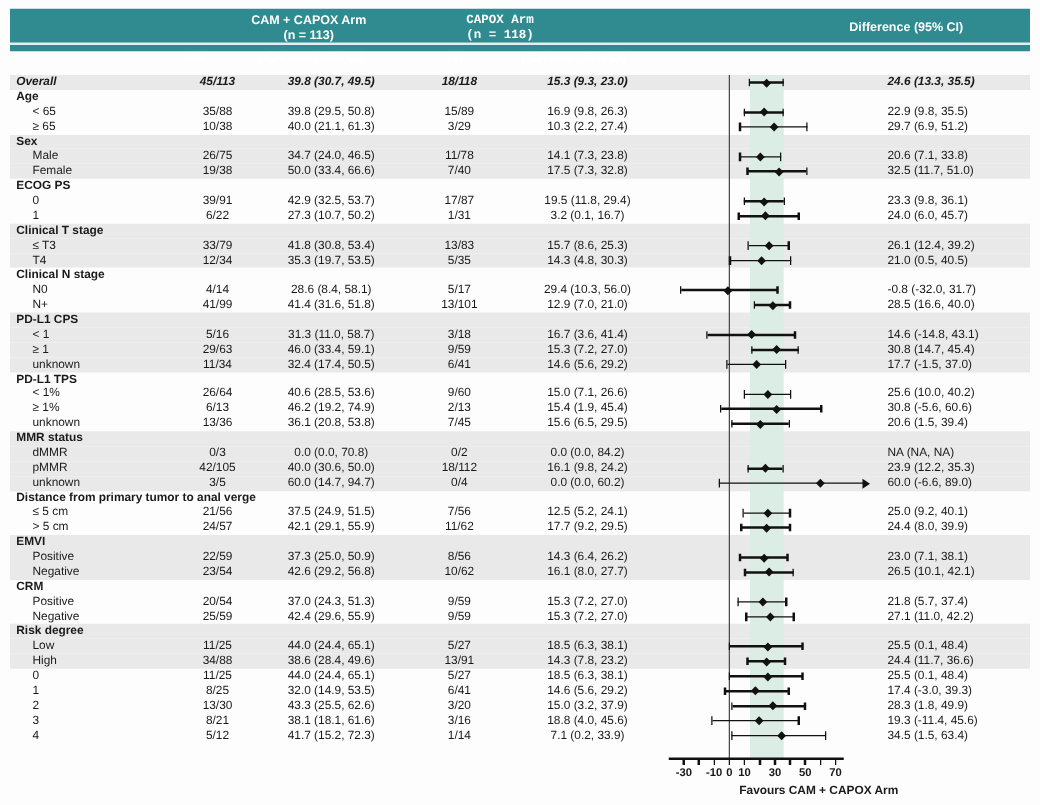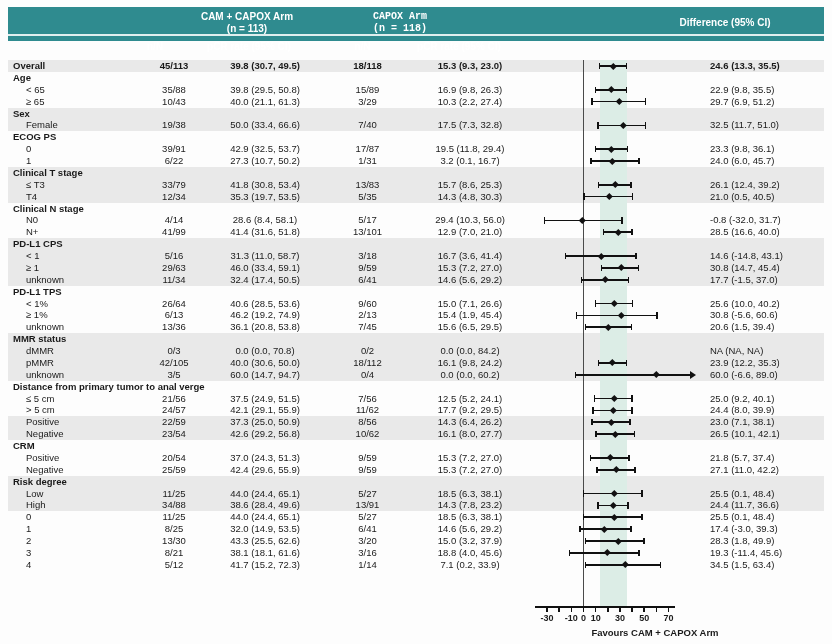--- a/index.html
+++ b/index.html
@@ -8,21 +8,21 @@
   
   #hdr{position:absolute;left:8px;top:7px;width:816px;height:34px;}
   .hdr-bg{position:absolute;left:0;top:0;width:100%;height:100%;}
   .hdr-sep{position:absolute;left:0;top:27px;width:100%;height:2px;background:rgba(255,255,255,.85);}
   .hdr-txt{position:absolute;color:#fff;font-weight:bold;text-align:center;line-height:12px;font-size:10px;}
   .hdr-sub{position:absolute;color:#fff;font-weight:bold;text-align:center;font-size:10px;top:34px;}
   
   #rows{position:absolute;left:8px;top:60px;width:816px;}
   .row{display:flex;height:11.89px;line-height:11.9px;font-size:9.5px;white-space:nowrap;}
   .row.shade{background:#e9e9e9;}
-  .row.bold .cell{font-weight:bold;}
+  .row.bold .cell{font-weight:bold;font-style:italic;}
   .cell{flex:0 0 auto;overflow:visible;}
   .c-label{width:140px;padding-left:18px;box-sizing:border-box;}
   .row.group .c-label,.row.overall .c-label{padding-left:5px;font-weight:bold;}
   .c-nn1{width:52px;text-align:center;}
   .c-pcr1{width:130px;text-align:center;}
   .c-nn2{width:75px;text-align:center;}
   .c-pcr2{width:130px;text-align:center;}
   .c-plot{width:165px;position:relative;}
   .c-diff{width:114px;padding-left:10px;box-sizing:border-box;text-align:left;}
   
@@ -96,40 +96,54 @@
         <div class="cell c-plot">
           <span class="ci-line" style="left: 60.4021px; width: 31.2126px;"></span>
           <span class="ci-cap" style="left: 59.6021px;"></span>
           <span class="ci-cap" style="left: 90.8147px;"></span>
           <span class="ci-diamond" style="left: 74.0121px;"></span>
         </div>
         <div class="cell c-diff">22.9 (9.8, 35.5)</div>
       </div>
       <div class="row">
         <div class="cell c-label">≥ 65</div>
-        <div class="cell c-nn1">10/43</div>
+        <div class="cell c-nn1">10/38</div>
         <div class="cell c-pcr1">40.0 (21.1, 61.3)</div>
         <div class="cell c-nn2">3/29</div>
         <div class="cell c-pcr2">10.3 (2.2, 27.4)</div>
         <div class="cell c-plot">
           <span class="ci-line" style="left: 56.88px; width: 53.8023px;"></span>
           <span class="ci-cap" style="left: 56.08px;"></span>
           <span class="ci-cap" style="left: 109.882px;"></span>
           <span class="ci-diamond" style="left: 82.2707px;"></span>
         </div>
         <div class="cell c-diff">29.7 (6.9, 51.2)</div>
       </div>
       <div class="row shade group">
         <div class="cell c-label">Sex</div>
         <div class="cell c-nn1"></div>
         <div class="cell c-pcr1"></div>
         <div class="cell c-nn2"></div>
         <div class="cell c-pcr2"></div>
         <div class="cell c-plot"></div>
         <div class="cell c-diff"></div>
+      </div>
+      <div class="row shade">
+        <div class="cell c-label">Male</div>
+        <div class="cell c-nn1">26/75</div>
+        <div class="cell c-pcr1">34.7 (24.0, 46.5)</div>
+        <div class="cell c-nn2">11/78</div>
+        <div class="cell c-pcr2">14.1 (7.3, 23.8)</div>
+        <div class="cell c-plot">
+          <span class="ci-line" style="left: 57.123px; width: 32.4271px;"></span>
+          <span class="ci-cap" style="left: 56.3229px;"></span>
+          <span class="ci-cap" style="left: 88.7501px;"></span>
+          <span class="ci-diamond" style="left: 71.2187px;"></span>
+        </div>
+        <div class="cell c-diff">20.6 (7.1, 33.8)</div>
       </div>
       <div class="row shade">
         <div class="cell c-label">Female</div>
         <div class="cell c-nn1">19/38</div>
         <div class="cell c-pcr1">50.0 (33.4, 66.6)</div>
         <div class="cell c-nn2">7/40</div>
         <div class="cell c-pcr2">17.5 (7.3, 32.8)</div>
         <div class="cell c-plot">
           <span class="ci-line" style="left: 62.7096px; width: 47.7298px;"></span>
           <span class="ci-cap" style="left: 61.9096px;"></span>
@@ -426,20 +440,29 @@
         <div class="cell c-pcr1">42.1 (29.1, 55.9)</div>
         <div class="cell c-nn2">11/62</div>
         <div class="cell c-pcr2">17.7 (9.2, 29.5)</div>
         <div class="cell c-plot">
           <span class="ci-line" style="left: 58.216px; width: 38.7426px;"></span>
           <span class="ci-cap" style="left: 57.416px;"></span>
           <span class="ci-cap" style="left: 96.1586px;"></span>
           <span class="ci-diamond" style="left: 75.8338px;"></span>
         </div>
         <div class="cell c-diff">24.4 (8.0, 39.9)</div>
+      </div>
+      <div class="row shade group">
+        <div class="cell c-label">EMVI</div>
+        <div class="cell c-nn1"></div>
+        <div class="cell c-pcr1"></div>
+        <div class="cell c-nn2"></div>
+        <div class="cell c-pcr2"></div>
+        <div class="cell c-plot"></div>
+        <div class="cell c-diff"></div>
       </div>
       <div class="row shade">
         <div class="cell c-label">Positive</div>
         <div class="cell c-nn1">22/59</div>
         <div class="cell c-pcr1">37.3 (25.0, 50.9)</div>
         <div class="cell c-nn2">8/56</div>
         <div class="cell c-pcr2">14.3 (6.4, 26.2)</div>
         <div class="cell c-plot">
           <span class="ci-line" style="left: 57.123px; width: 37.6495px;"></span>
           <span class="ci-cap" style="left: 56.3229px;"></span>

